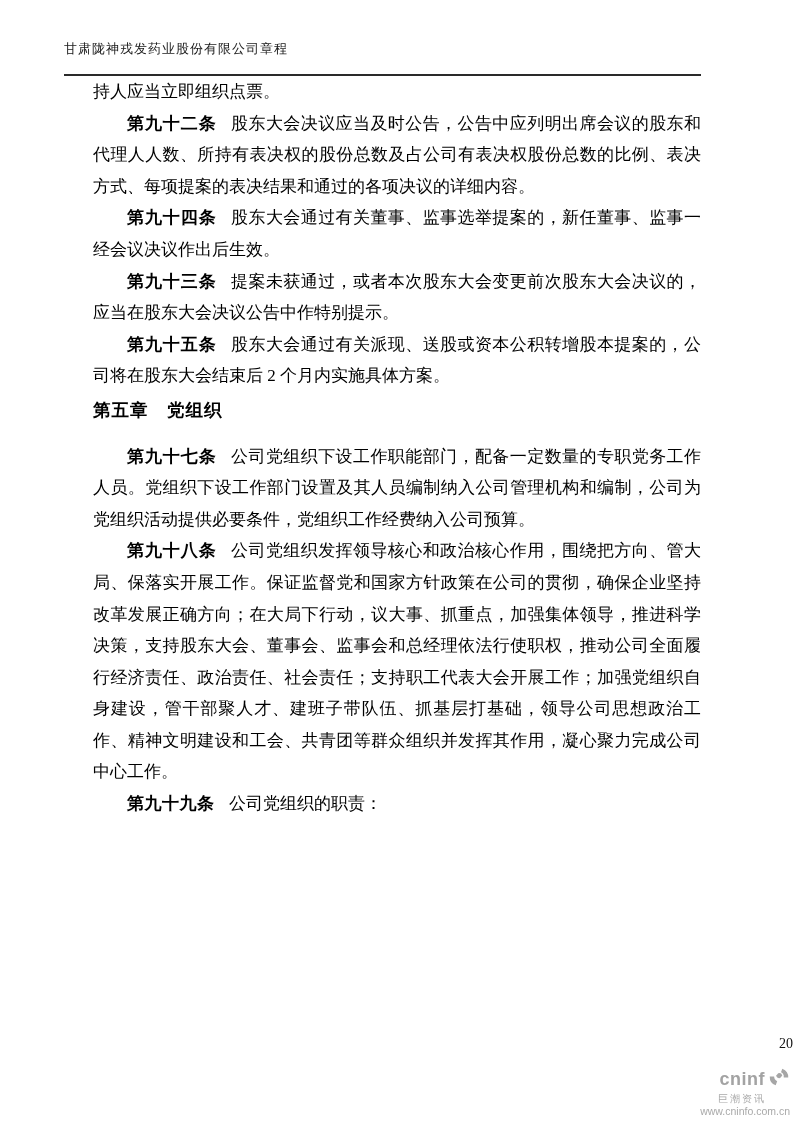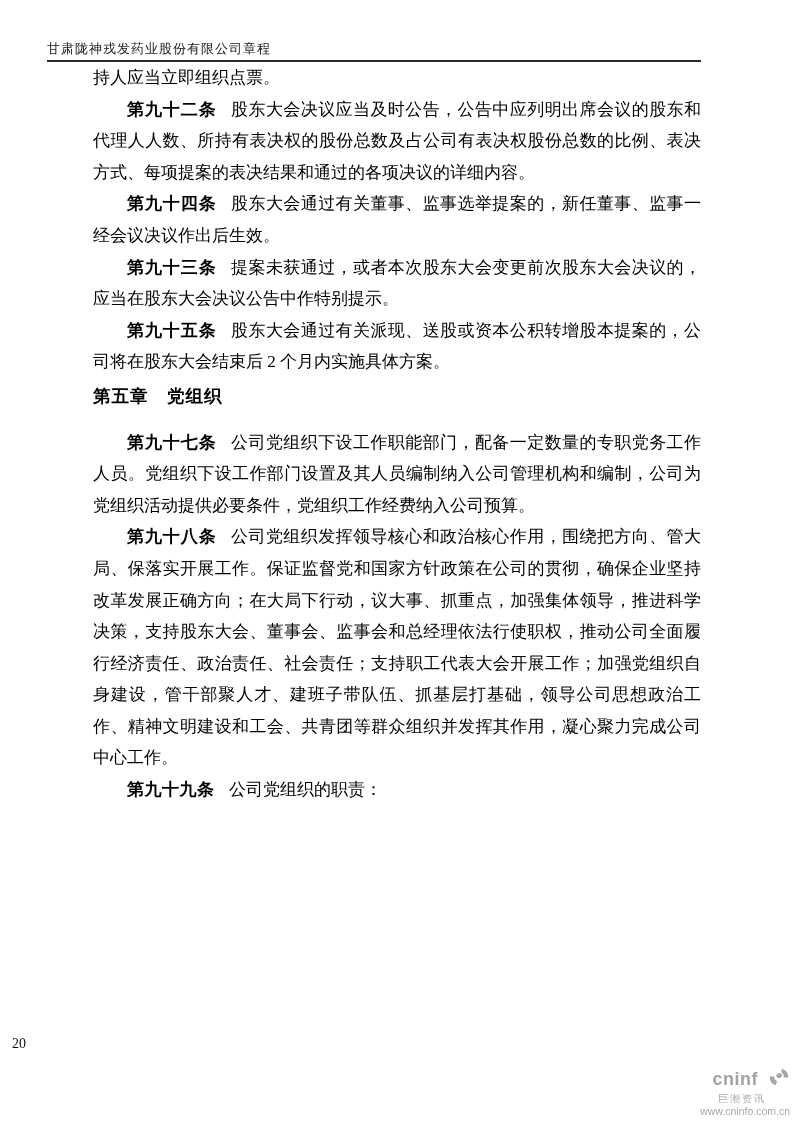--- a/index.html
+++ b/index.html
@@ -10,22 +10,22 @@
     position: relative;
     overflow: hidden;
     color: #000;
   }
   .page {
     position: absolute; inset: 0;
     background: #ffffff;
   }
   
   .doc-header {
-    margin: 40px 92px 0 47px;
-    padding-bottom: 2px;
+    margin: 40px 92px 0 64px;
+    padding-bottom: 16px;
     border-bottom: 2px solid #2a2a2a;
   }
   .doc-header .header-title {
     font-size: 13px;
     letter-spacing: 1px;
     color: #1a1a1a;
   }
   
   .doc-body {
     margin: 0 92px 0 93px;
@@ -48,40 +48,40 @@
     font-weight: bold;
     font-size: 17.5px;
     letter-spacing: 1px;
     margin: 3px 0 14px 0 !important;
   }
   
   .page-number {
     position: absolute;
     top: 1036px; left: 0;
     width: 100%;
-    text-align: left;
+    text-align: right;
     font-size: 14px;
     color: #111;
     padding-left: 12px;
   }
   .cninfo-logo {
     position: absolute;
     top: 1066px;
     right: 3px;
     width: 130px;
     display: flex;
     flex-direction: column;
     align-items: flex-end;
     line-height: 1;
     user-select: none;
   }
   .logo-row {
     display: flex;
     align-items: center;
-    gap: 10px;
+    gap: 3px;
   }
   .logo-brand {
     font-family: "Liberation Sans", "DejaVu Sans", sans-serif;
     font-weight: bold;
     font-size: 18px;
     letter-spacing: 0.5px;
     color: #a3a3a3;
   }
   .logo-swirl { display: block; }
   .logo-cn-name {

